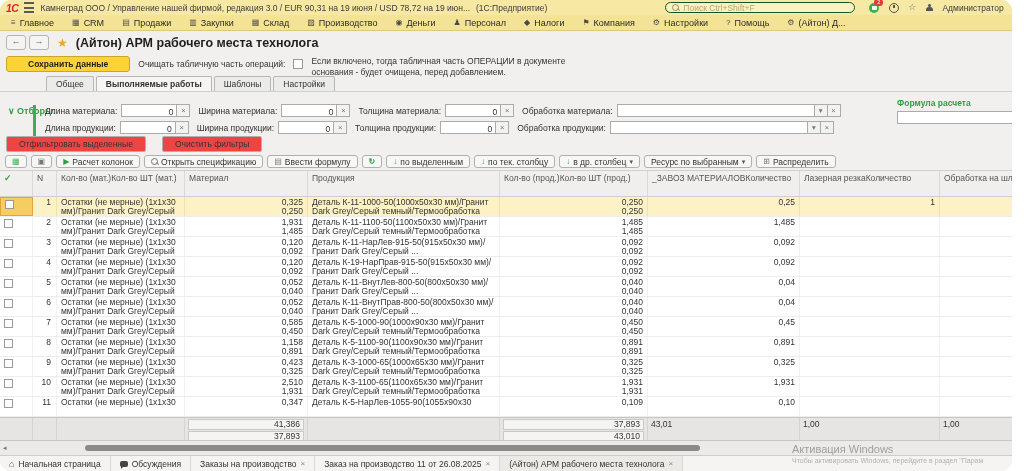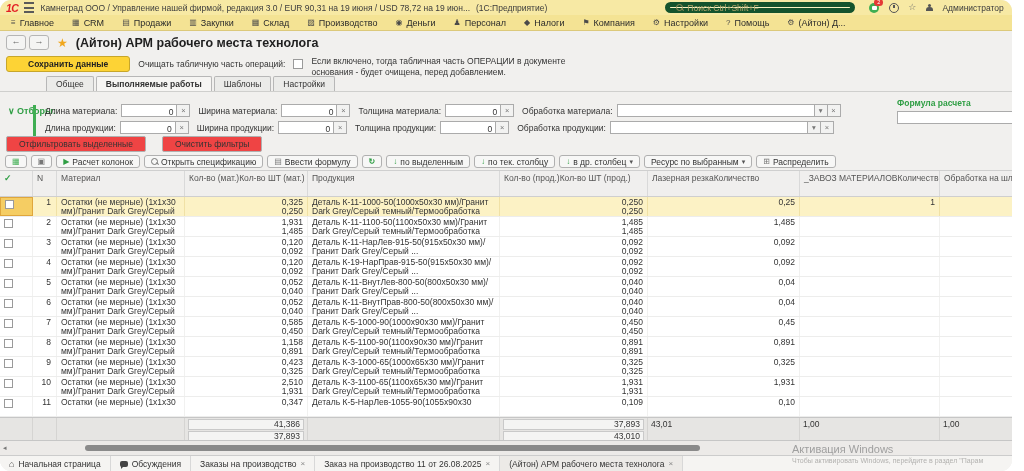--- a/index.html
+++ b/index.html
@@ -8,21 +8,21 @@
   .icn{display:inline-block;}
 
   
   #titlebar{position:absolute;left:0;top:0;width:1024px;height:15px;background:#f7e9a4;
             display:flex;align-items:center;gap:6px;padding:0 6px;box-sizing:border-box;font-size:8.5px;color:#3c3c3c;}
   .logo{color:#e31e24;font-weight:bold;font-size:10.5px;font-style:italic;letter-spacing:-0.5px;}
   .burger{width:10px;height:7px;border-top:2px solid #5a5a5a;border-bottom:2px solid #5a5a5a;position:relative;}
   .burger::after{content:"";position:absolute;left:0;top:2.5px;width:100%;height:2px;background:#5a5a5a;}
   #window-title{white-space:nowrap;overflow:hidden;max-width:430px;}
   #window-app{white-space:nowrap;color:#3c3c3c;}
-  .search{display:flex;align-items:center;gap:4px;background:#fbf2c2;border:5px solid #14532d;border-radius:7px;
+  .search{display:flex;align-items:center;gap:4px;background:#fbf2c2;border:1px solid #14532d;border-radius:7px;
           height:11px;width:190px;padding:0 6px;color:#b5a96e;margin-left:auto;box-sizing:border-box;}
   .i-magnifier-icon{width:5px;height:5px;border:1.3px solid #9a915e;border-radius:50%;position:relative;}
   .i-magnifier-icon::after{content:"";position:absolute;left:4px;top:4px;width:3px;height:1.3px;background:#9a915e;transform:rotate(45deg);}
   .tb-icons{display:flex;align-items:center;gap:9px;margin-left:8px;}
   .bellwrap{position:relative;width:11px;height:11px;}
   .bell{width:10px;height:10px;border-radius:50%;background:#3fae52;position:absolute;left:0;top:1px;}
   .bell::after{content:"";position:absolute;left:2.5px;top:3px;width:5px;height:3.5px;background:#fff;border-radius:1px;}
   .badge{position:absolute;right:-3px;top:-3px;min-width:7px;height:7px;background:#e53935;color:#fff;
          font-size:5.5px;line-height:7px;text-align:center;border-radius:4px;padding:0 1px;}
   .i-clock-icon{width:8px;height:8px;border:1.2px solid #555;border-radius:50%;position:relative;}
@@ -364,26 +364,26 @@
       <button class="tbtn">
         <span class="icn i-distribute-icon">⊞</span>
         <span>Распределить</span>
       </button>
     </div>
 
   <div id="dtable">
     <div class="grid thead" id="thead">
         <div class="th"><span class="icn i-check-all-icon">✓</span></div>
         <div class="th"><span class="l1">N</span></div>
+        <div class="th"><span class="l1">Кол-во (мат.)</span><span class="l2">Кол-во ШТ (мат.)</span></div>
         <div class="th"><span class="l1">Материал</span></div>
-        <div class="th"><span class="l1">Кол-во (мат.)</span><span class="l2">Кол-во ШТ (мат.)</span></div>
         <div class="th"><span class="l1">Продукция</span></div>
         <div class="th"><span class="l1">Кол-во (прод.)</span><span class="l2">Кол-во ШТ (прод.)</span></div>
+        <div class="th"><span class="l1">_ЗАВОЗ МАТЕРИАЛОВ</span><span class="l2">Количество</span></div>
         <div class="th"><span class="l1">Лазерная резка</span><span class="l2">Количество</span></div>
-        <div class="th"><span class="l1">_ЗАВОЗ МАТЕРИАЛОВ</span><span class="l2">Количество</span></div>
         <div class="th"><span class="l1">Обработка на шлифов</span></div>
       </div>
     <div class="trows" id="trows">
         <div class="grid trow selected">
           <div class="td selcell"><span class="rowchk"></span></div>
           <div class="td ncol">1</div>
           <div class="td">Остатки (не мерные) (1x1x30 мм)/Гранит Dark Grey/Серый ...</div>
           <div class="td num">
             <span class="ln">0,325</span>
             <span class="ln">0,250</span>

